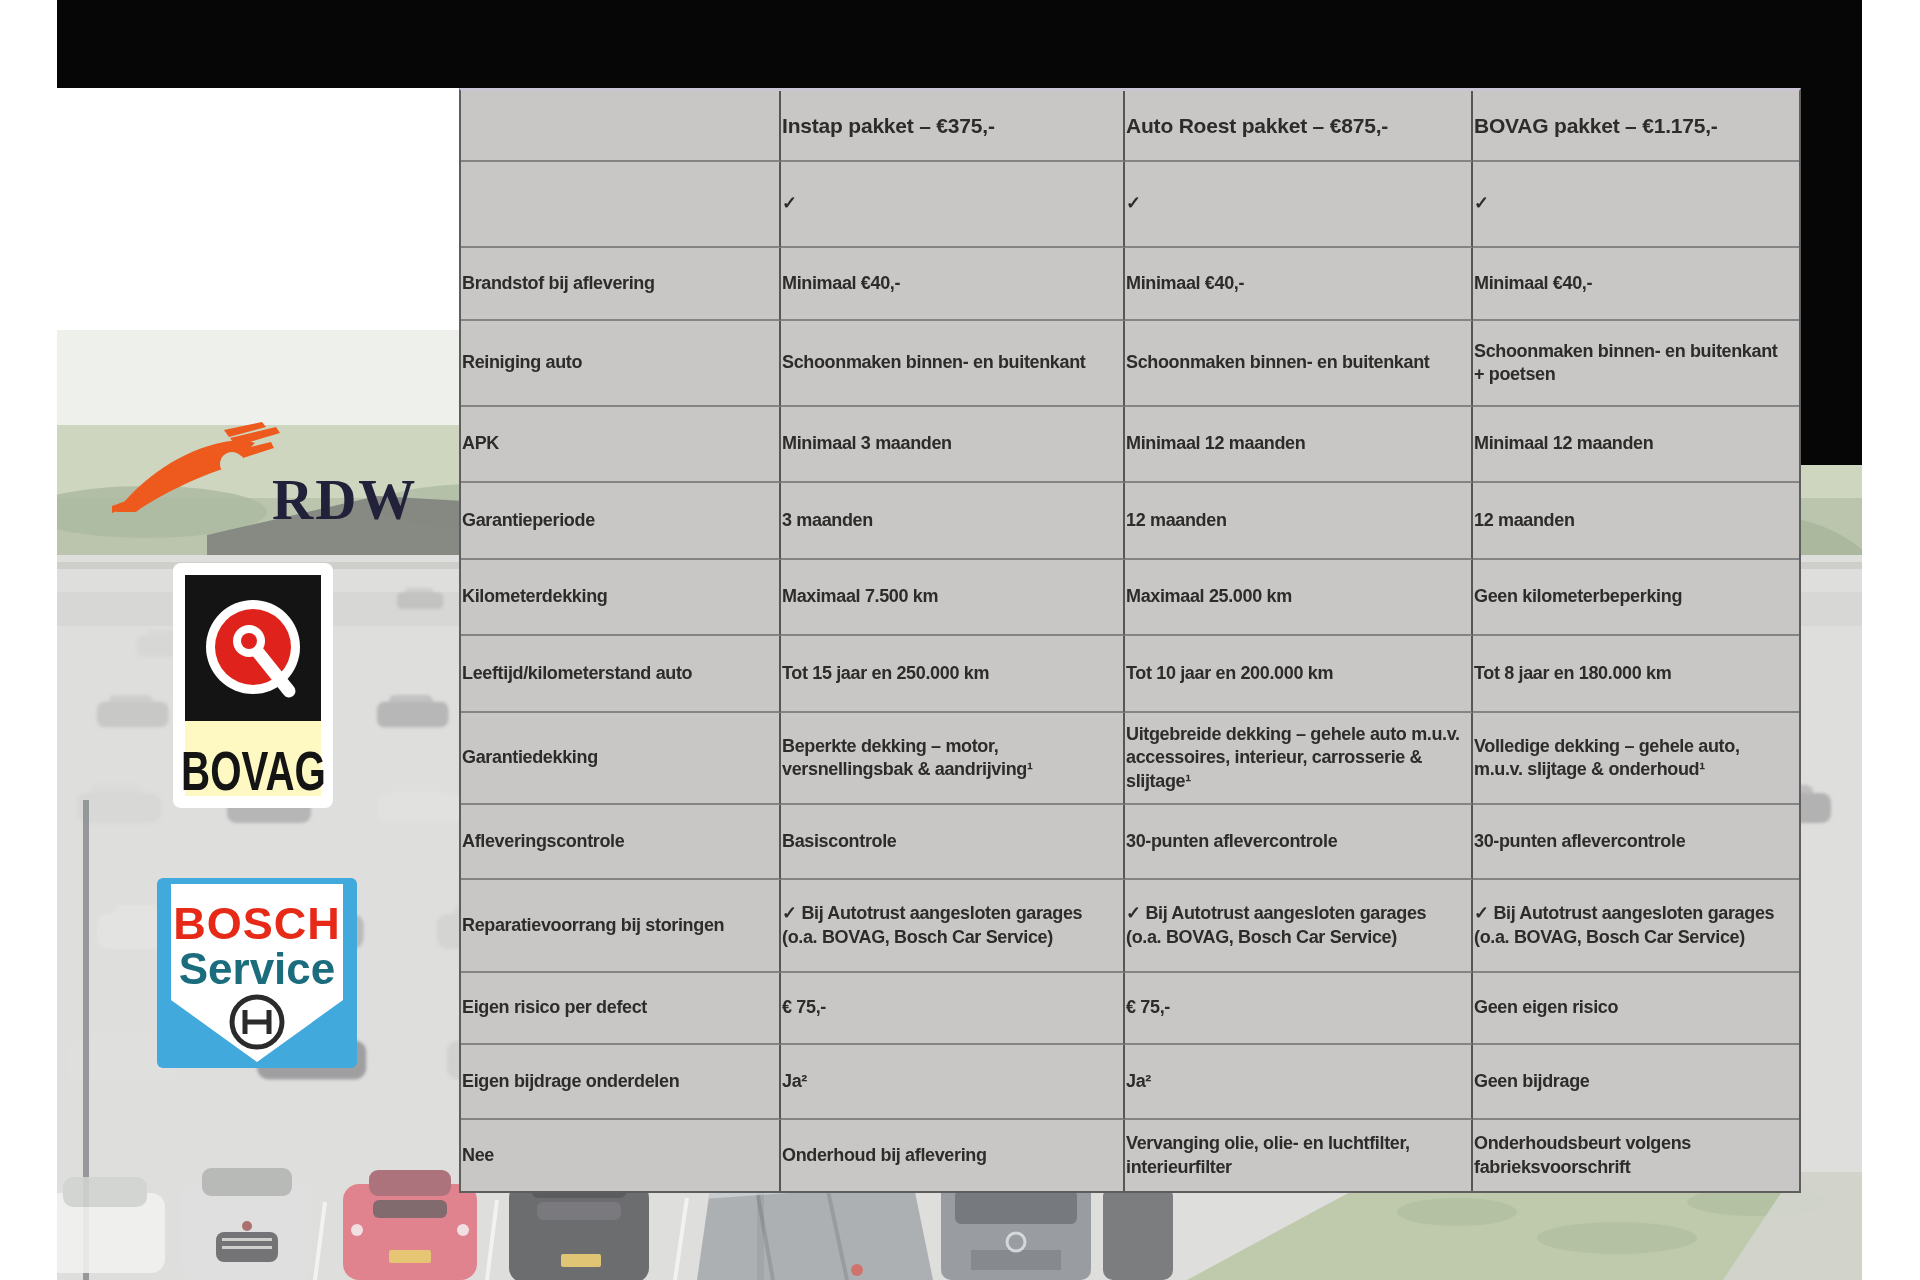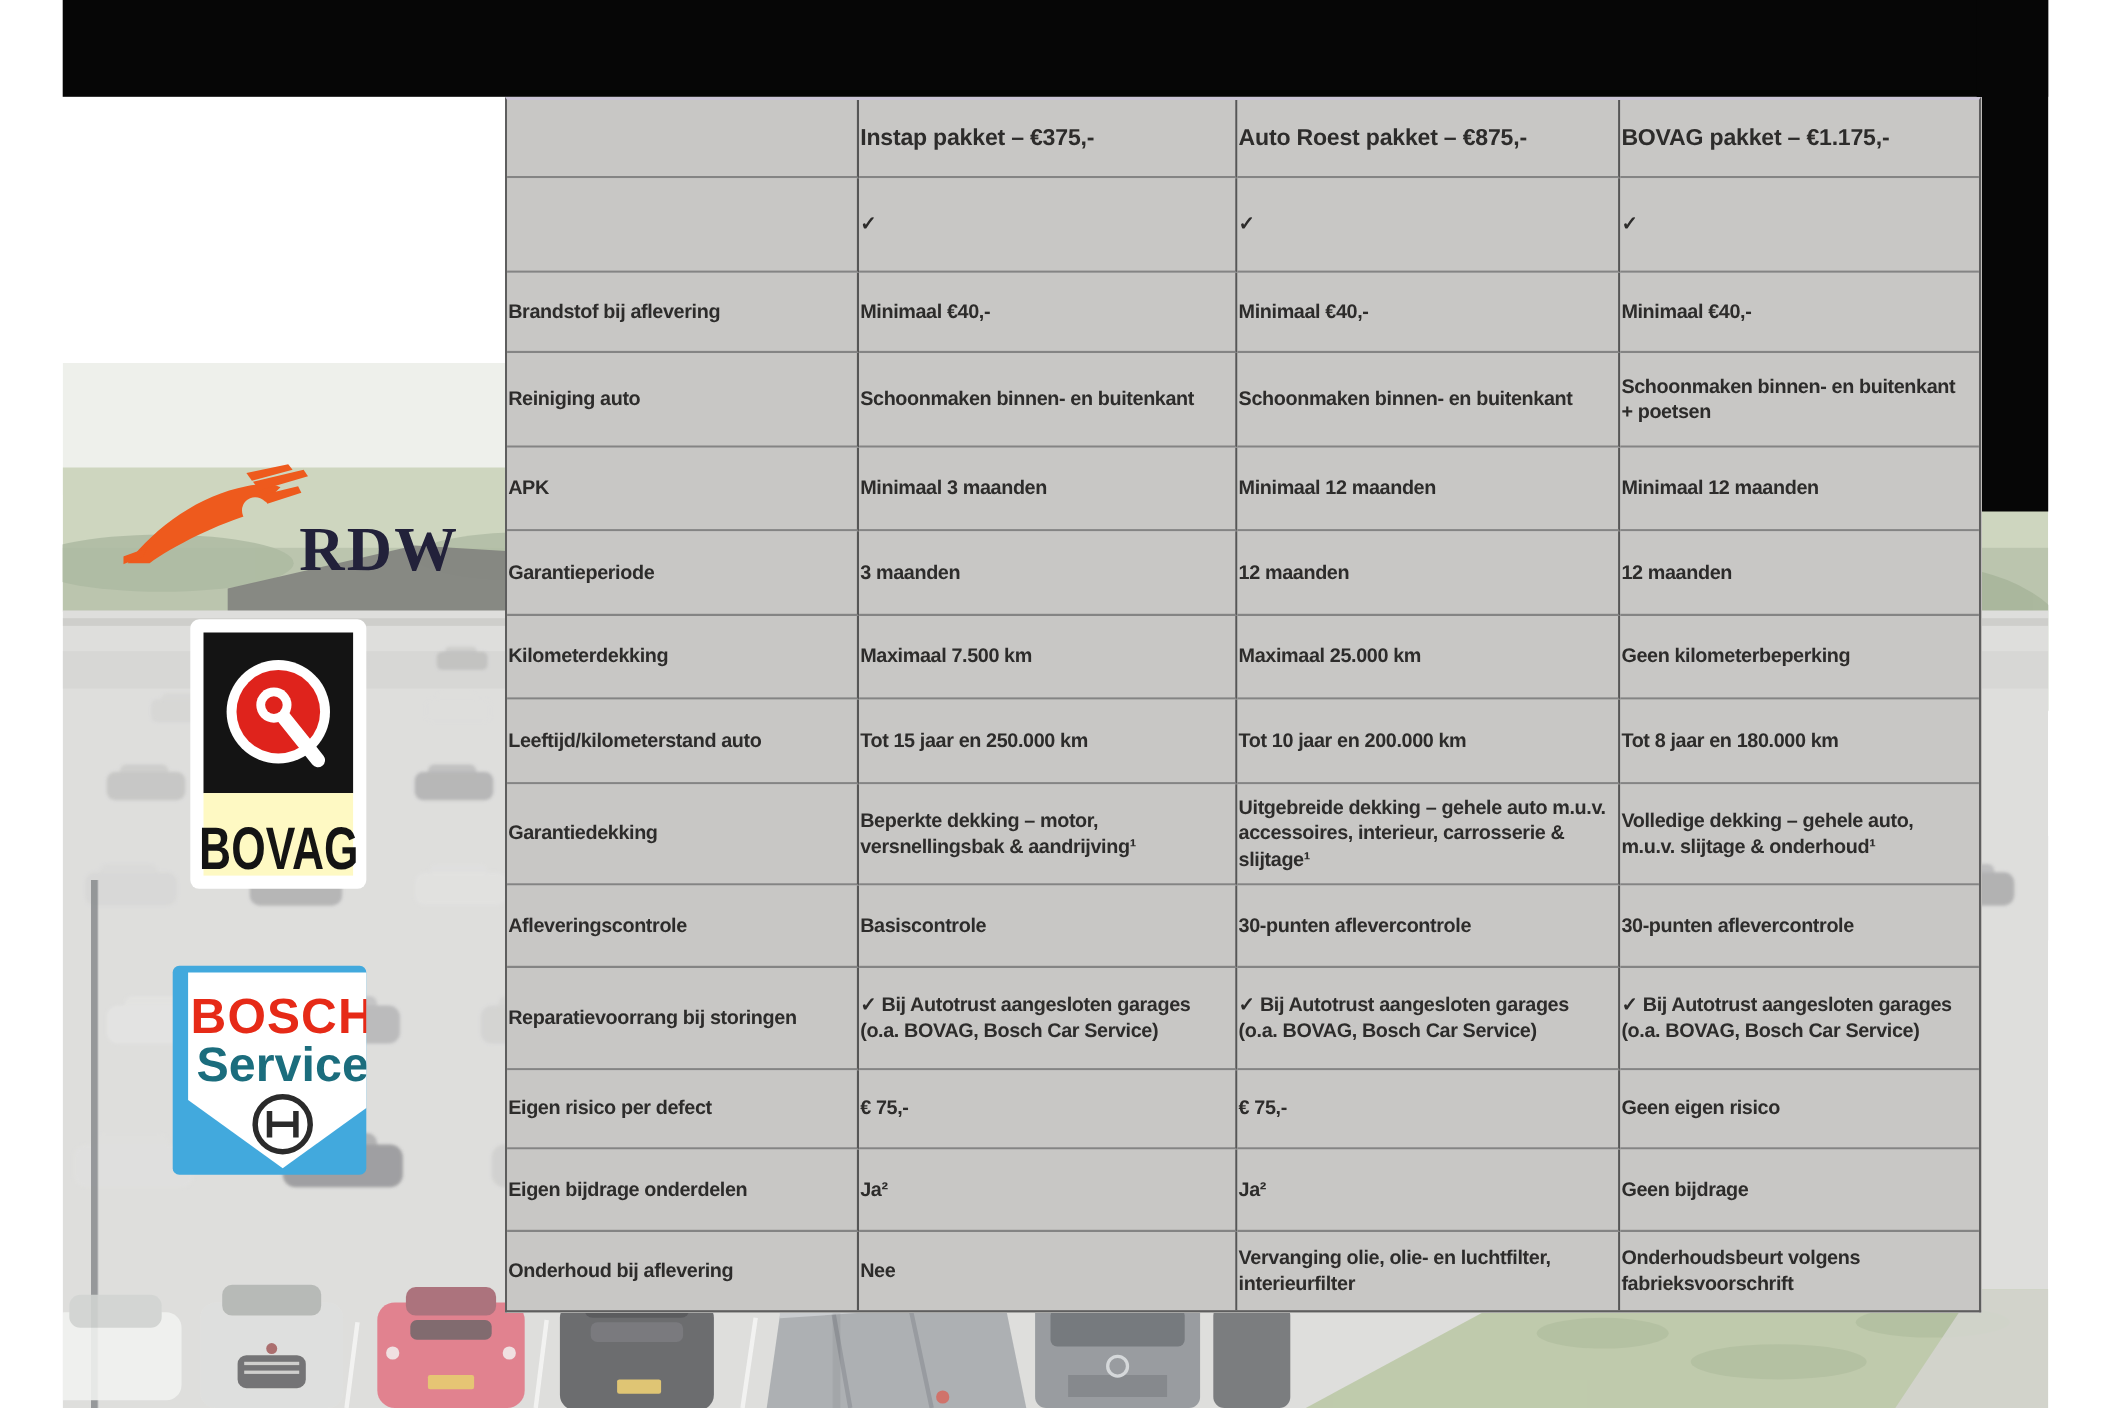--- a/index.html
+++ b/index.html
@@ -32,21 +32,21 @@
              font-size:57px;font-weight:bold;color:#22213a;letter-spacing:2px;margin-top:41px;}
   
   .bovag{position:absolute;left:173px;top:563px;width:160px;height:245px;background:#ffffff;
          border-radius:8px;}
   .bovag-black{position:absolute;left:12px;top:12px;width:136px;height:146px;background:#141414;}
   .bovag-yellow{position:absolute;left:12px;top:158px;width:136px;height:75px;background:#fef9c3;
                 display:flex;align-items:flex-end;justify-content:center;}
   .bovag-label{font-size:42px;font-weight:bold;color:#141414;letter-spacing:0px;
                transform:scaleY(1.3) scaleX(0.96);}
   
-  .bosch{position:absolute;left:157px;top:878px;width:176px;height:190px;background:#42a9dd;
+  .bosch{position:absolute;left:157px;top:878px;width:200px;height:190px;background:#42a9dd;
          border-radius:6px;overflow:hidden;}
   .bosch-shield{position:absolute;left:0;top:0;}
   .bosch-l1{position:absolute;left:0;top:20px;width:200px;text-align:center;
             font-size:45px;font-weight:bold;color:#e62a17;letter-spacing:1px;}
   .bosch-l2{position:absolute;left:0;top:66px;width:200px;text-align:center;
             font-size:44px;font-weight:bold;color:#1b6d7d;}
 </style>
 </head>
 <body>
 
@@ -327,19 +327,19 @@
     <div class="cell rowlabel">Eigen risico per defect</div>
     <div class="cell">€ 75,-</div>
     <div class="cell">€ 75,-</div>
     <div class="cell lastcol">Geen eigen risico</div>
 
     <div class="cell rowlabel">Eigen bijdrage onderdelen</div>
     <div class="cell">Ja²</div>
     <div class="cell">Ja²</div>
     <div class="cell lastcol">Geen bijdrage</div>
 
+    <div class="cell lastrow">Nee</div>
     <div class="cell rowlabel lastrow">Onderhoud bij aflevering</div>
-    <div class="cell lastrow">Nee</div>
     <div class="cell lastrow">Vervanging olie, olie- en luchtfilter, interieurfilter</div>
     <div class="cell lastrow lastcol">Onderhoudsbeurt volgens fabrieksvoorschrift</div>
   </div>
 
 </div>
 
 </body></html>

